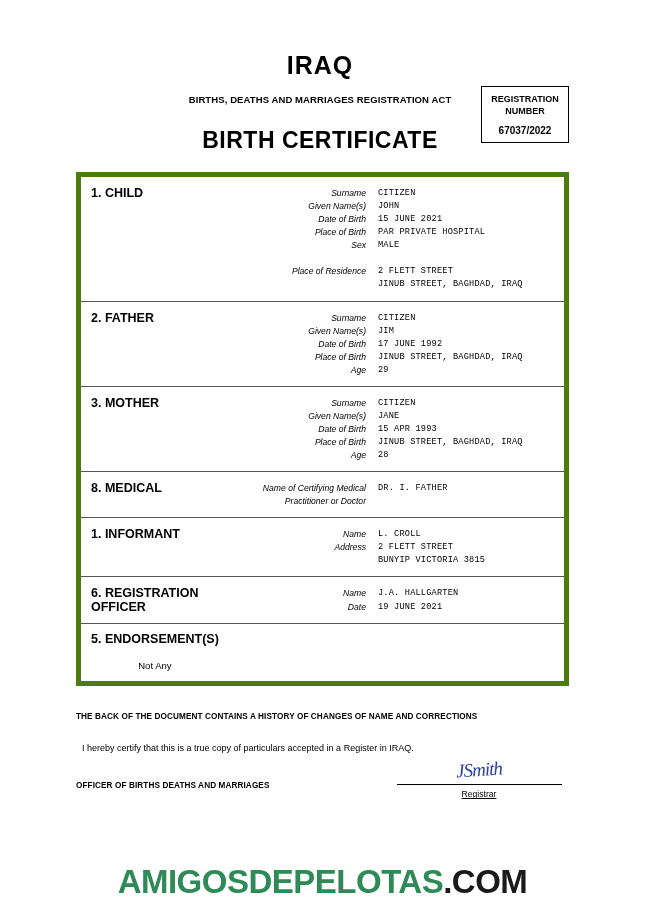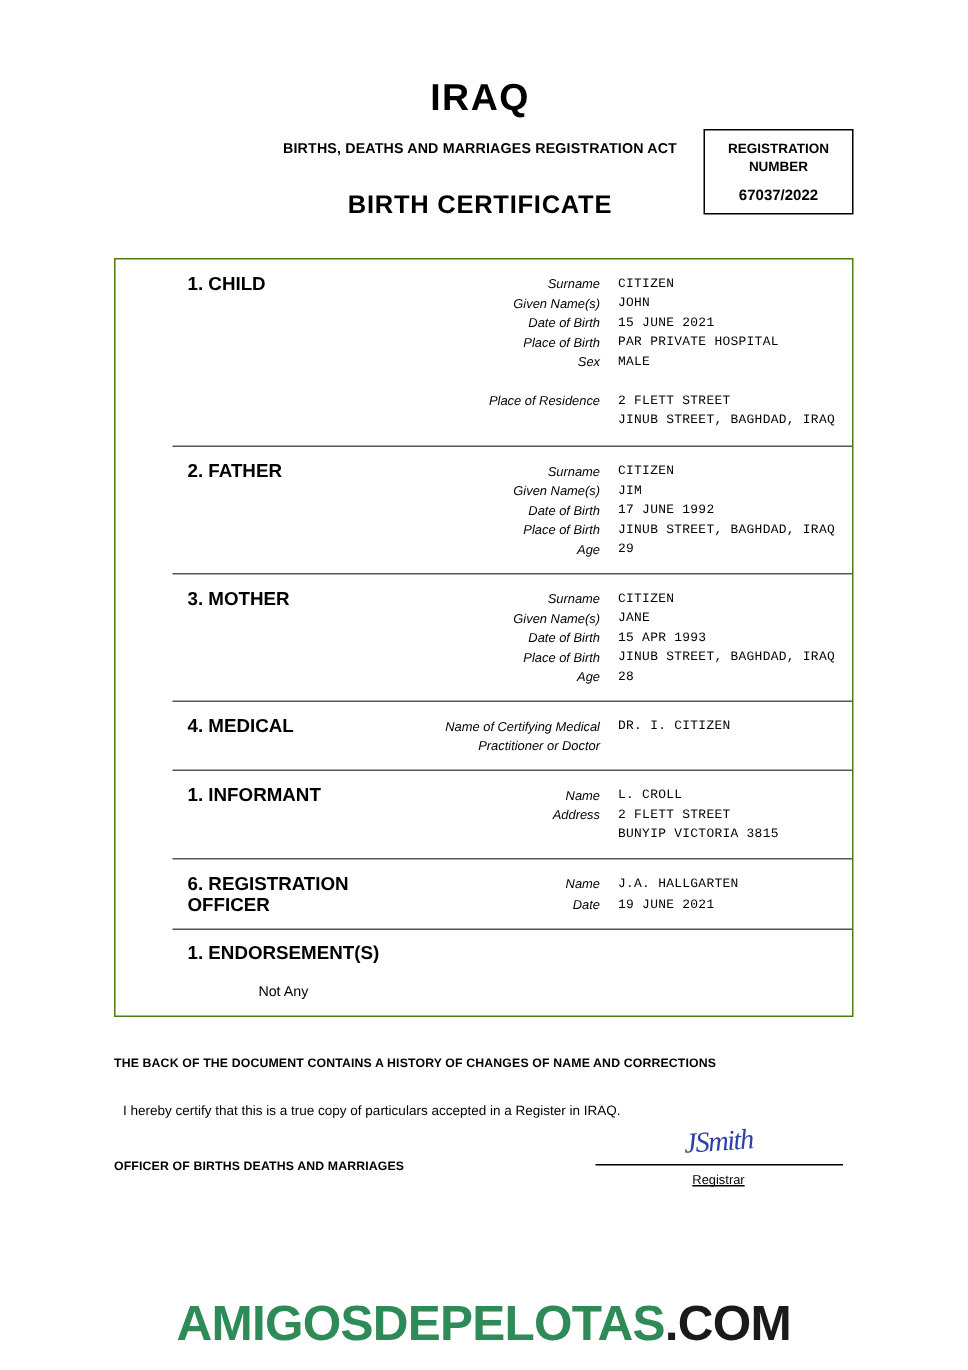--- a/index.html
+++ b/index.html
@@ -49,30 +49,30 @@
     letter-spacing: 1px;
     line-height: 1.1;
   }
   .act-line {
     font-size: 9.5px;
     font-weight: bold;
     margin-top: 14px;
     letter-spacing: 0.1px;
   }
   .doc-title {
-    font-size: 17px;
+    font-size: 23px;
     font-weight: bold;
     margin-top: 22px;
     letter-spacing: 0.5px;
   }
   .reg-box {
     position: absolute;
     right: 76px;
     top: 48px;
-    width: 100px;
+    width: 88px;
     min-height: 52px;
     border: 1px solid #000;
     text-align: center;
     padding: 6px 4px 6px 4px;
     box-sizing: border-box;
   }
   .reg-box .reg-label {
     font-size: 9px;
     font-weight: bold;
     line-height: 1.35;
@@ -80,23 +80,22 @@
   .reg-box .reg-number {
     font-size: 10px;
     font-weight: bold;
     margin-top: 8px;
   }
 
   
   .cert-table {
     position: relative;
     margin: 14px 76px 0 76px;
-    border: 1px solid #4d7c0f;
-    box-sizing: border-box;
-    padding-left: 38px;
+    border: 5px solid #4d7c0f;
+    box-sizing: border-box;
   }
   .section {
     display: flex;
     border-bottom: 1px solid #555;
     box-sizing: border-box;
   }
   .section:last-child {
     border-bottom: none;
   }
   .sec-title {
@@ -269,24 +268,24 @@
 Place of Birth
 Age</div>
       <div class="sec-values" style="white-space: pre;">CITIZEN
 JANE
 15 APR 1993
 JINUB STREET, BAGHDAD, IRAQ
 28</div>
     </div>
 
     <div class="section">
-      <div class="sec-title">4. MEDICAL</div>
+      <div class="sec-title">8. MEDICAL</div>
       <div class="sec-labels" style="white-space: pre;">Name of Certifying Medical
 Practitioner or Doctor</div>
-      <div class="sec-values" style="white-space: pre;">DR. I. CITIZEN</div>
+      <div class="sec-values" style="white-space: pre;">DR. I. FATHER</div>
     </div>
 
     <div class="section">
       <div class="sec-title">1. INFORMANT</div>
       <div class="sec-labels" style="white-space: pre;">Name
 Address</div>
       <div class="sec-values" style="white-space: pre;">L. CROLL
 2 FLETT STREET
 BUNYIP VICTORIA 3815</div>
     </div>
@@ -294,21 +293,21 @@
     <div class="section">
       <div class="sec-title">6. REGISTRATION OFFICER</div>
       <div class="sec-labels" style="white-space: pre;">Name
 Date</div>
       <div class="sec-values" style="white-space: pre;">J.A. HALLGARTEN
 19 JUNE 2021</div>
     </div>
 
     <div class="section">
       <div class="endorse">
-        <div class="endorse-title">1. ENDORSEMENT(S)</div>
+        <div class="endorse-title">5. ENDORSEMENT(S)</div>
         <div class="endorse-body">Not Any</div>
       </div>
     </div>
 
   </div>
 
   <div class="footer">
     <div class="back-note">THE BACK OF THE DOCUMENT CONTAINS A HISTORY OF CHANGES OF NAME AND CORRECTIONS</div>
     <div class="certify">I hereby certify that this is a true copy of particulars accepted in a Register in IRAQ.</div>
     <div class="registry-line">OFFICER OF BIRTHS DEATHS AND MARRIAGES</div>

